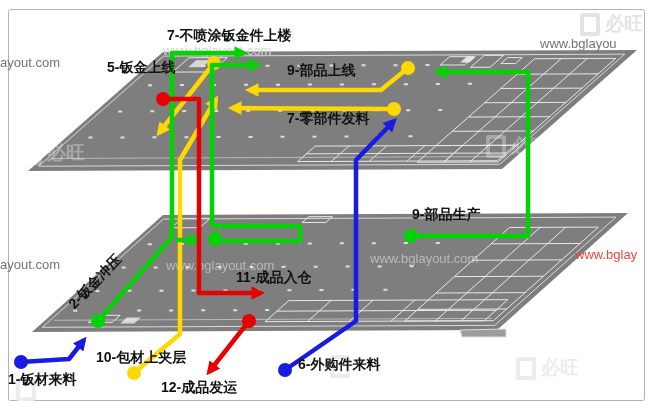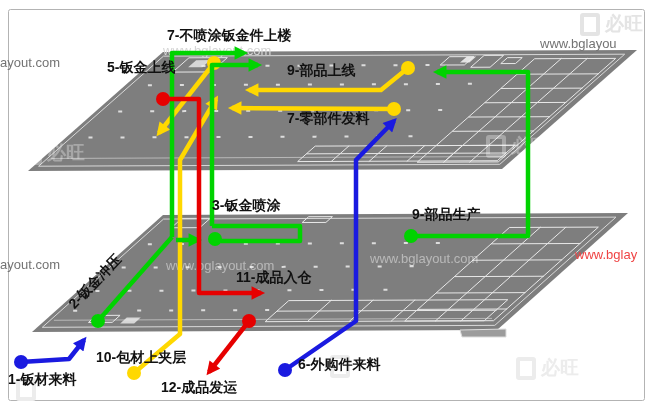--- a/index.html
+++ b/index.html
@@ -184,21 +184,20 @@
     <g fill="none" stroke-width="4.5" stroke-linejoin="round">
       <path d="M21,362 L69,359 L84,340" marker-end="url(#mk-b)" stroke="#1a1ae0"></path>
       <path d="M285,370 L356,321 L356,160 L394,121" marker-end="url(#mk-b)" stroke="#1a1ae0"></path>
       <circle cx="21" cy="362" r="7" fill="#1a1ae0"></circle>
       <circle cx="285" cy="370" r="7" fill="#1a1ae0"></circle>
     </g>
   </svg>
 
   <div class="flow-label" style="left:8px;top:371px;">1-钣材来料</div>
   <div class="flow-label rot-label" style="left:78px;top:295px;">2-钣金冲压</div>
-  <div class="flow-label" style="left:212px;top:197px;">3-钣金喷涂</div>
   <div class="flow-label" style="left:167px;top:27px;">7-不喷涂钣金件上楼</div>
   <div class="flow-label" style="left:107px;top:59px;">5-钣金上线</div>
   <div class="flow-label" style="left:298px;top:356px;">6-外购件来料</div>
   <div class="flow-label" style="left:252px;top:110px;margin-left:35px;">7-零部件发料</div>
   <div class="flow-label" style="left:412px;top:206px;">9-部品生产</div>
   <div class="flow-label" style="left:287px;top:62px;">9-部品上线</div>
   <div class="flow-label" style="left:96px;top:349px;">10-包材上夹层</div>
   <div class="flow-label" style="left:204px;top:269px;margin-left:32px;">11-成品入仓</div>
   <div class="flow-label" style="left:161px;top:379px;">12-成品发运</div>
 

